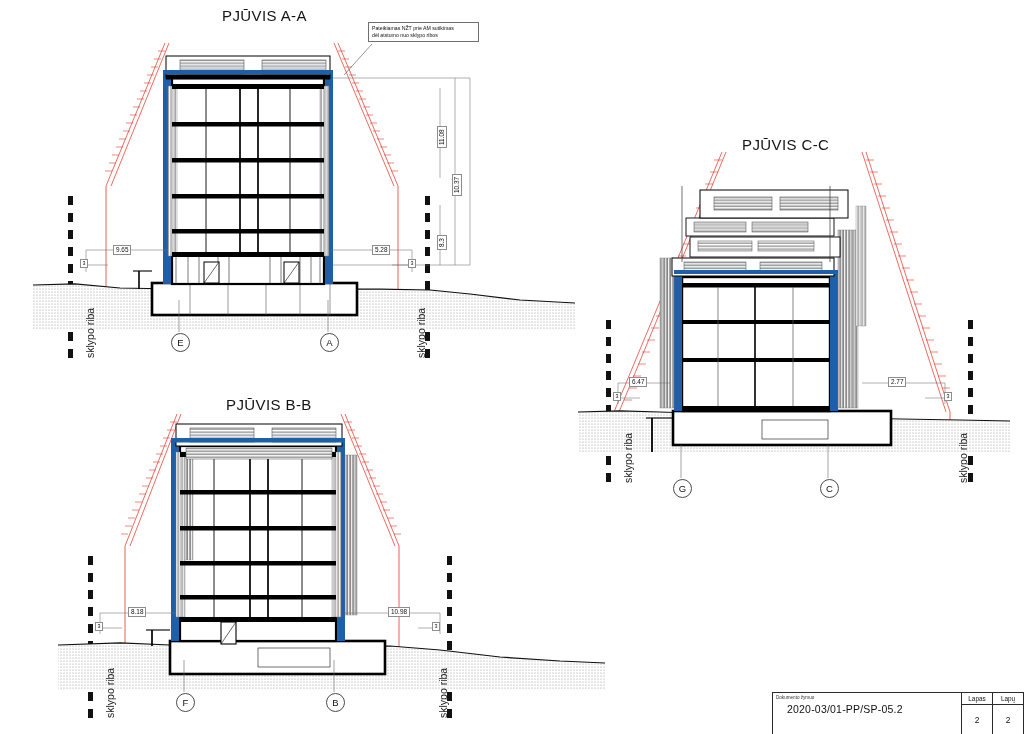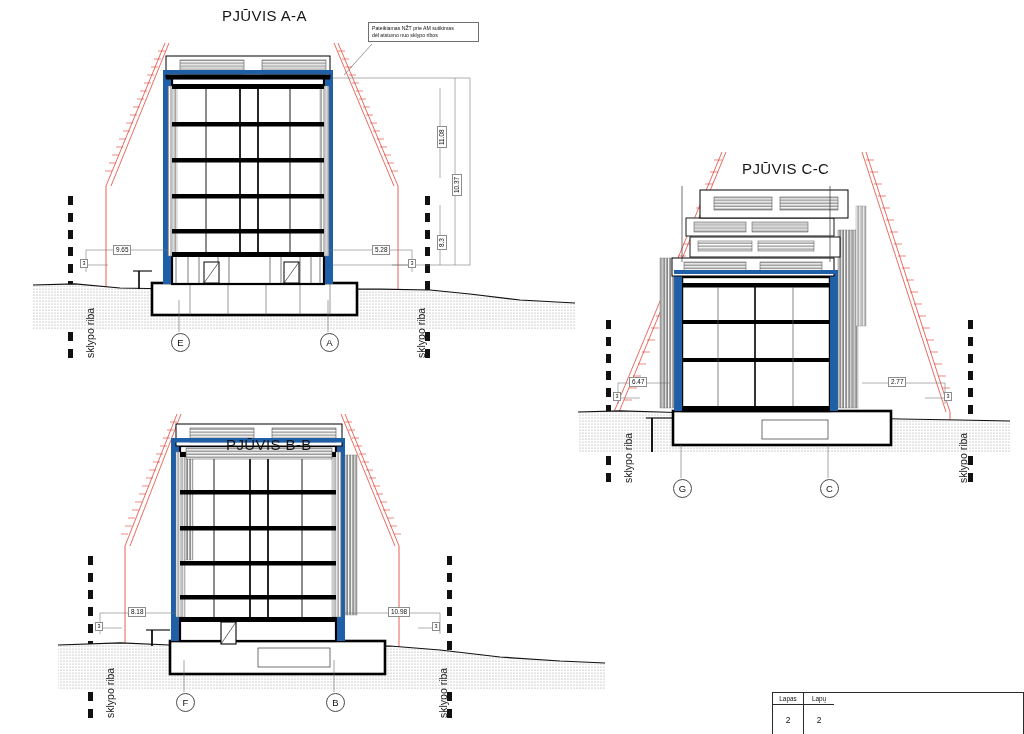--- a/index.html
+++ b/index.html
@@ -426,47 +426,51 @@
 <div class="dimbox v" style="left:437px;top:148px;">11.08</div>
 <div class="dimbox v" style="left:452px;top:196px;">10.37</div>
 <div class="dimbox v" style="left:437px;top:250px;">8.3</div>
 
 <div class="vlabel" style="left:84px;top:358px;">sklypo riba</div>
 <div class="vlabel" style="left:415px;top:358px;">sklypo riba</div>
 
 <div class="bubble" style="left:171px;top:333px;">E</div>
 <div class="bubble" style="left:320px;top:333px;">A</div>
 
-<div class="sec-title" style="left:226px;top:396px;margin-top:40px;">PJŪVIS B-B</div>
+<div class="sec-title" style="left:226px;top:396px;">PJŪVIS B-B</div>
 
 <div class="dimbox" style="left:128px;top:607px;">8.18</div>
 <div class="dimbox" style="left:388px;top:607px;">10.98</div>
 <div class="tinybox" style="left:95px;top:622px;">3</div>
 <div class="tinybox" style="left:432px;top:622px;">3</div>
 
 <div class="vlabel" style="left:104px;top:718px;">sklypo riba</div>
 <div class="vlabel" style="left:437px;top:718px;">sklypo riba</div>
 
 <div class="bubble" style="left:176px;top:693px;">F</div>
 <div class="bubble" style="left:326px;top:693px;">B</div>
 
-<div class="sec-title" style="left:742px;top:160px;">PJŪVIS C-C</div>
+<div class="sec-title" style="left:742px;top:136px;">PJŪVIS C-C</div>
 
 <div class="dimbox" style="left:629px;top:377px;">6.47</div>
 <div class="dimbox" style="left:888px;top:377px;">2.77</div>
 <div class="tinybox" style="left:613px;top:392px;">3</div>
 <div class="tinybox" style="left:944px;top:392px;">3</div>
 
 <div class="vlabel" style="left:622px;top:483px;">sklypo riba</div>
 <div class="vlabel" style="left:957px;top:483px;">sklypo riba</div>
 
 <div class="bubble" style="left:673px;top:479px;">G</div>
 <div class="bubble" style="left:820px;top:479px;">C</div>
 
 <div class="tblock" style="left:772px;top:692px;width:250px;height:41px;">
+  <div class="tb-main">
+    <div class="tb-cap">Dokumento žymuo</div>
+    <div class="tb-code">2020-03/01-PP/SP-05.2</div>
+  </div>
   <div class="tb-col">
     <div class="tb-h">Lapas</div>
     <div class="tb-v">2</div>
   </div>
   <div class="tb-col">
     <div class="tb-h">Lapų</div>
     <div class="tb-v">2</div>
   </div>
 </div>
 

